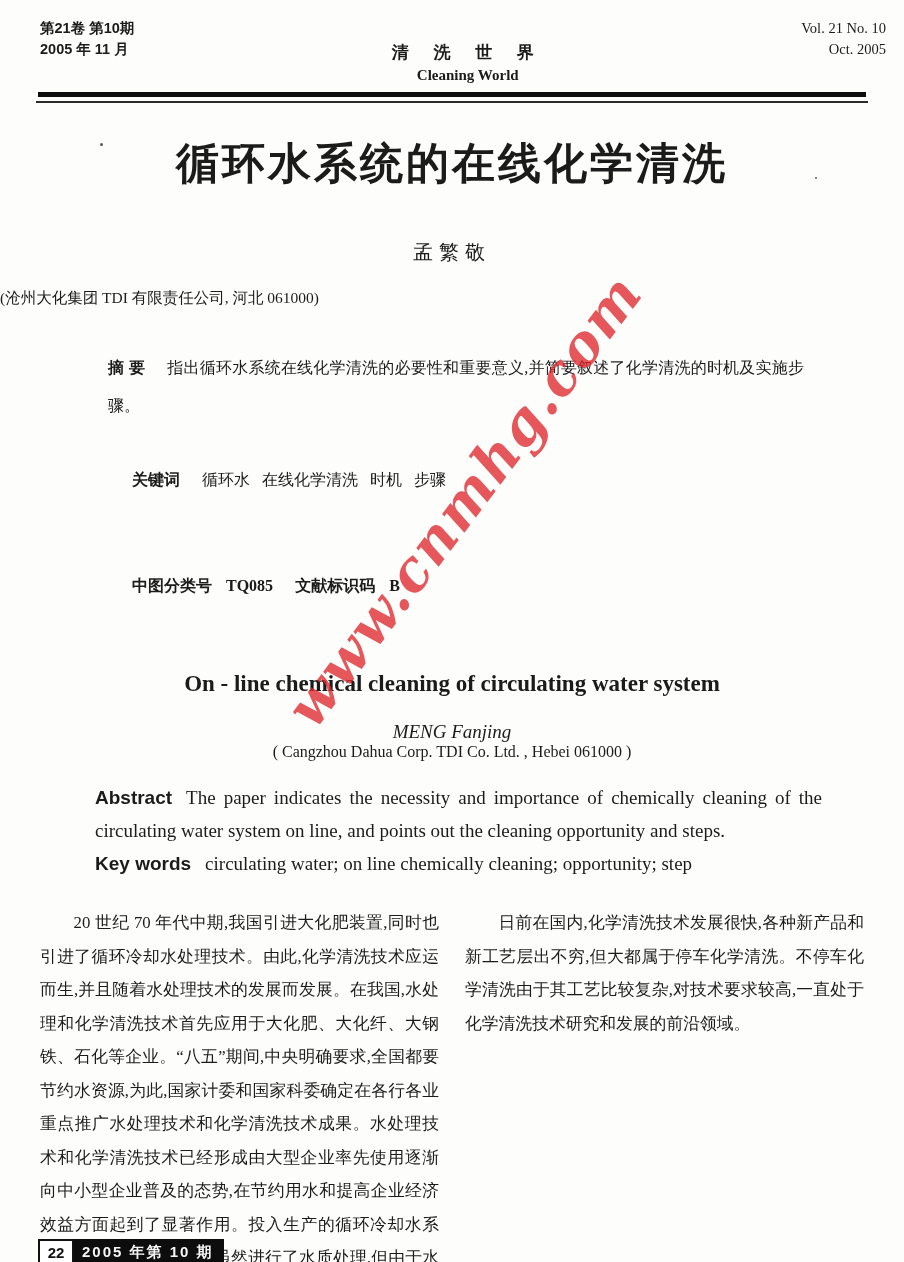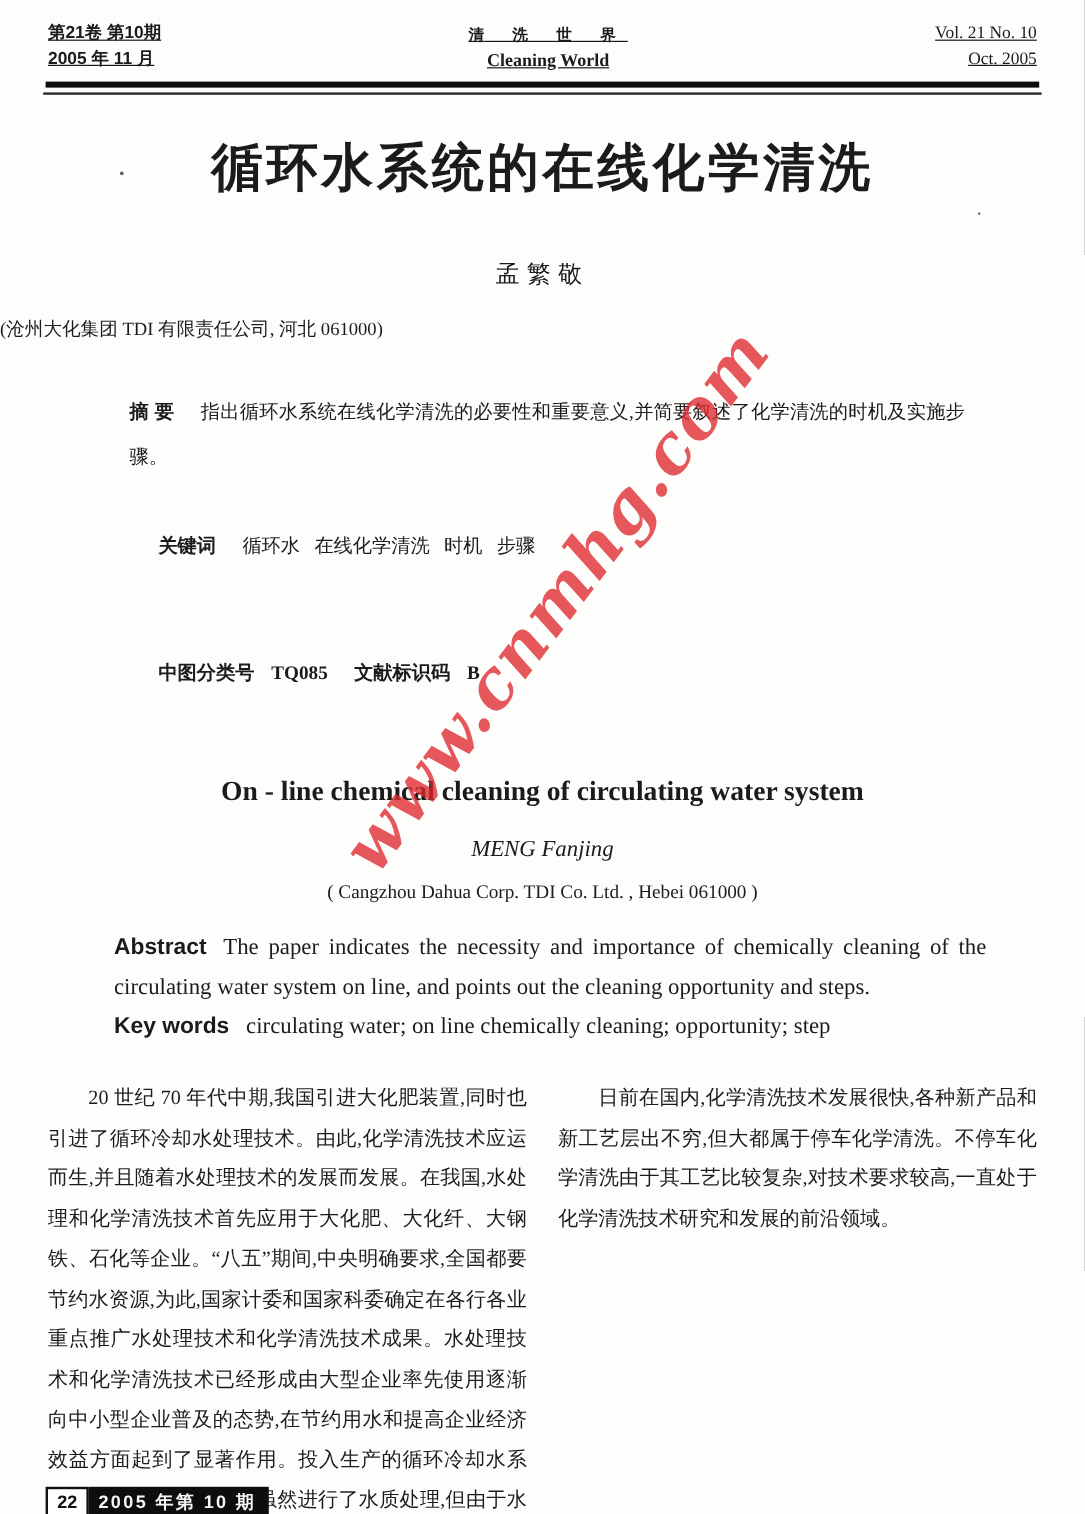--- a/index.html
+++ b/index.html
@@ -8,26 +8,26 @@
     width:904px;height:1262px;
     margin:0 auto;
     background:#fdfdfb;
     color:#1b1b1b;
     font-family:"Liberation Serif", serif;
     overflow:hidden;
   }
   
   .header{
     display:flex;justify-content:space-between;align-items:flex-start;
-    padding:18px 40px 0 40px;
-    font-size:14.5px;line-height:21px;text-decoration:underline;
+    padding:18px 18px 0 40px;
+    font-size:14.5px;line-height:21px;
   }
   .header .left{text-align:left;font-weight:bold;font-family:"Liberation Sans",sans-serif;font-weight:600;}
   .header .center{text-align:center;}
-  .header .center .cn{font-weight:bold;font-size:13px;letter-spacing:10px;font-family:"Liberation Sans",sans-serif;}
+  .header .center .cn{font-weight:bold;font-size:17px;letter-spacing:10px;font-family:"Liberation Sans",sans-serif;margin-top:24px;}
   .header .center .en{font-weight:bold;font-size:15px;margin-top:2px;}
   .header .right{text-align:right;}
   .rule-thick{margin:6px 38px 0 38px;height:5px;background:#0d0d0d;}
   .rule-thin{margin:4px 36px 0 36px;height:2px;background:#2a2a2a;}
   
   .title-cn{
     margin-top:32px;text-align:center;
     font-size:43px;font-weight:bold;letter-spacing:3px;
   }
   .author-cn{margin-top:46px;text-align:center;font-size:20px;letter-spacing:6px;}
@@ -36,21 +36,21 @@
   .abstract-block{margin:40px 100px 0 108px;font-size:16px;}
   .abstract-para{line-height:38px;text-align:justify;}
   .lbl{font-family:"Liberation Sans",sans-serif;font-weight:bold;}
   .kw-line{margin-top:4px;line-height:34px;white-space:pre-wrap;}
   .clc-line{margin-top:4px;line-height:34px;font-family:Liberation Serif, serif;font-weight:bold;white-space:pre-wrap;}
   .sp{display:inline-block;width:22px;}
   .sp-s{display:inline-block;width:14px;}
   
   .title-en{margin-top:34px;text-align:center;font-size:23px;font-weight:bold;}
   .author-en{margin-top:24px;text-align:center;font-size:19px;font-style:italic;}
-  .affil-en{margin-top:16px;text-align:center;font-size:16px;}
+  .affil-en{text-align:center;font-size:16px;}
   .en-abstract{margin:20px 82px 0 95px;font-size:19px;line-height:33px;text-align:justify;}
   .en-abstract .row{margin:0;}
   
   .body-cols{display:flex;gap:26px;margin:26px 40px 0 40px;}
   .col{flex:1;font-size:16.8px;line-height:33.5px;text-align:justify;}
   .col p{margin:0;}
   .col p.indent{text-indent:2em;}
   
   .bottom-bar{position:absolute;left:38px;bottom:-7px;height:30px;display:flex;align-items:stretch;
     font-family:"Liberation Sans",sans-serif;font-weight:bold;font-size:15px;}

